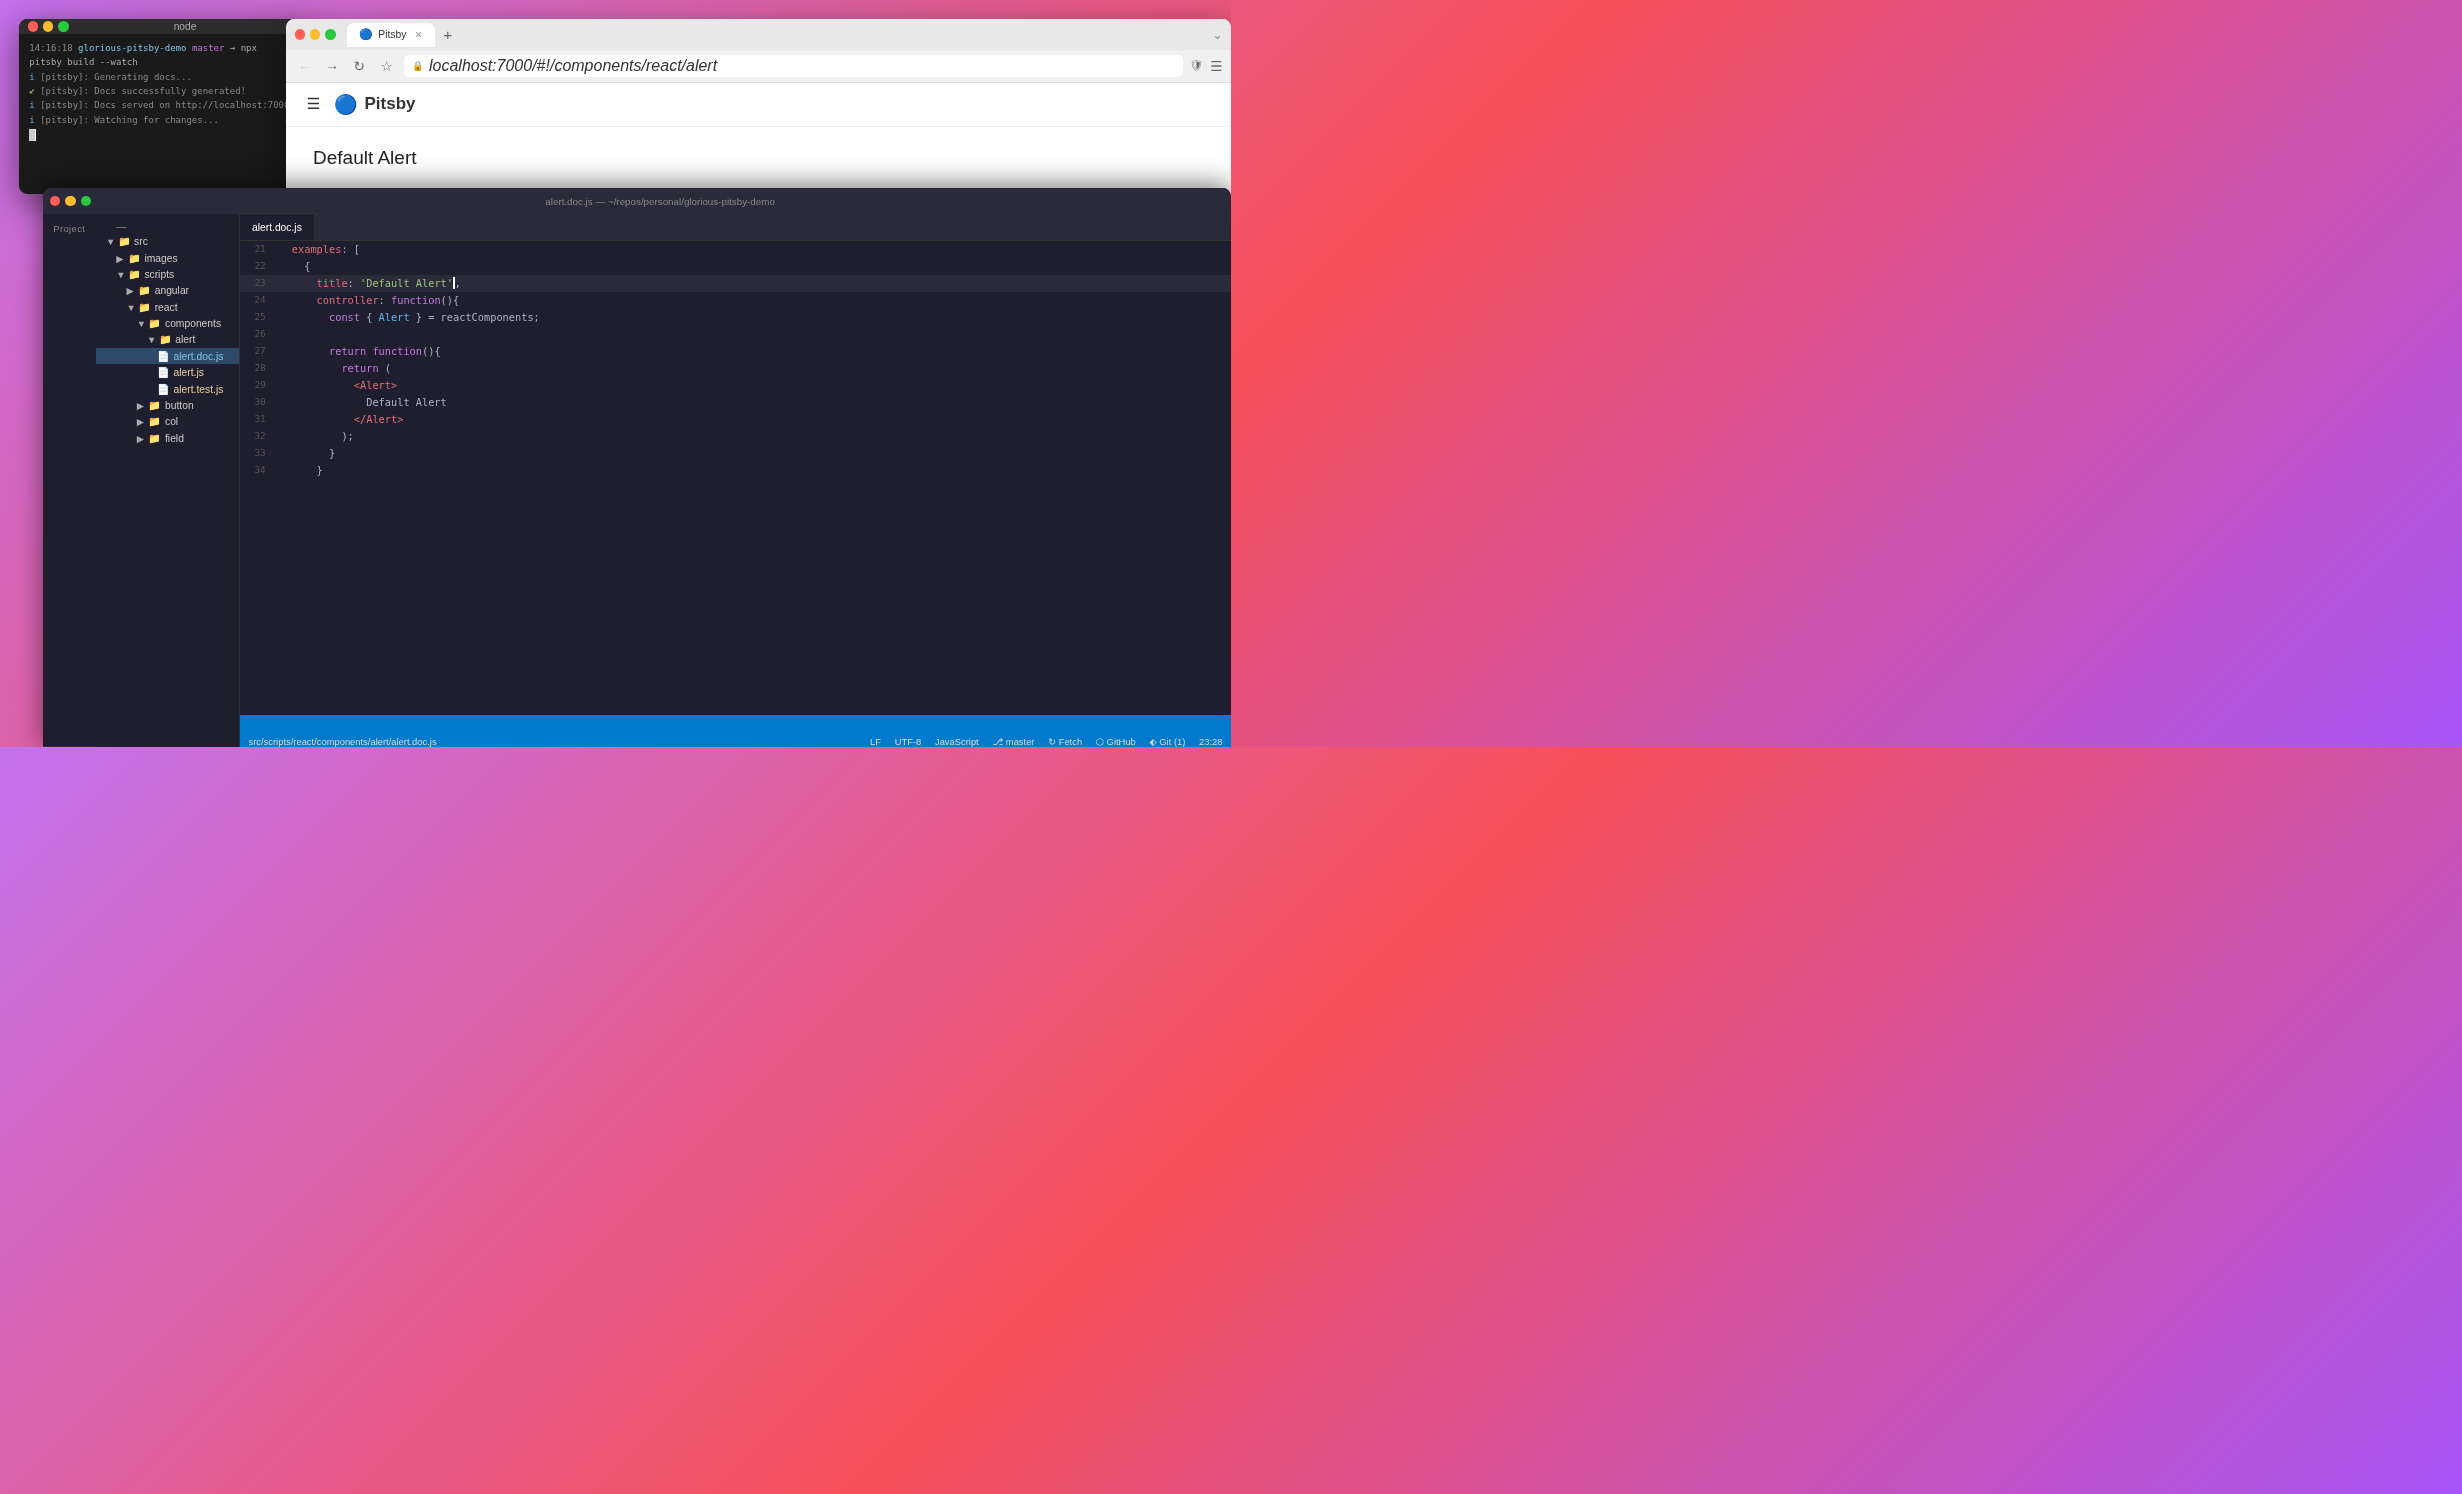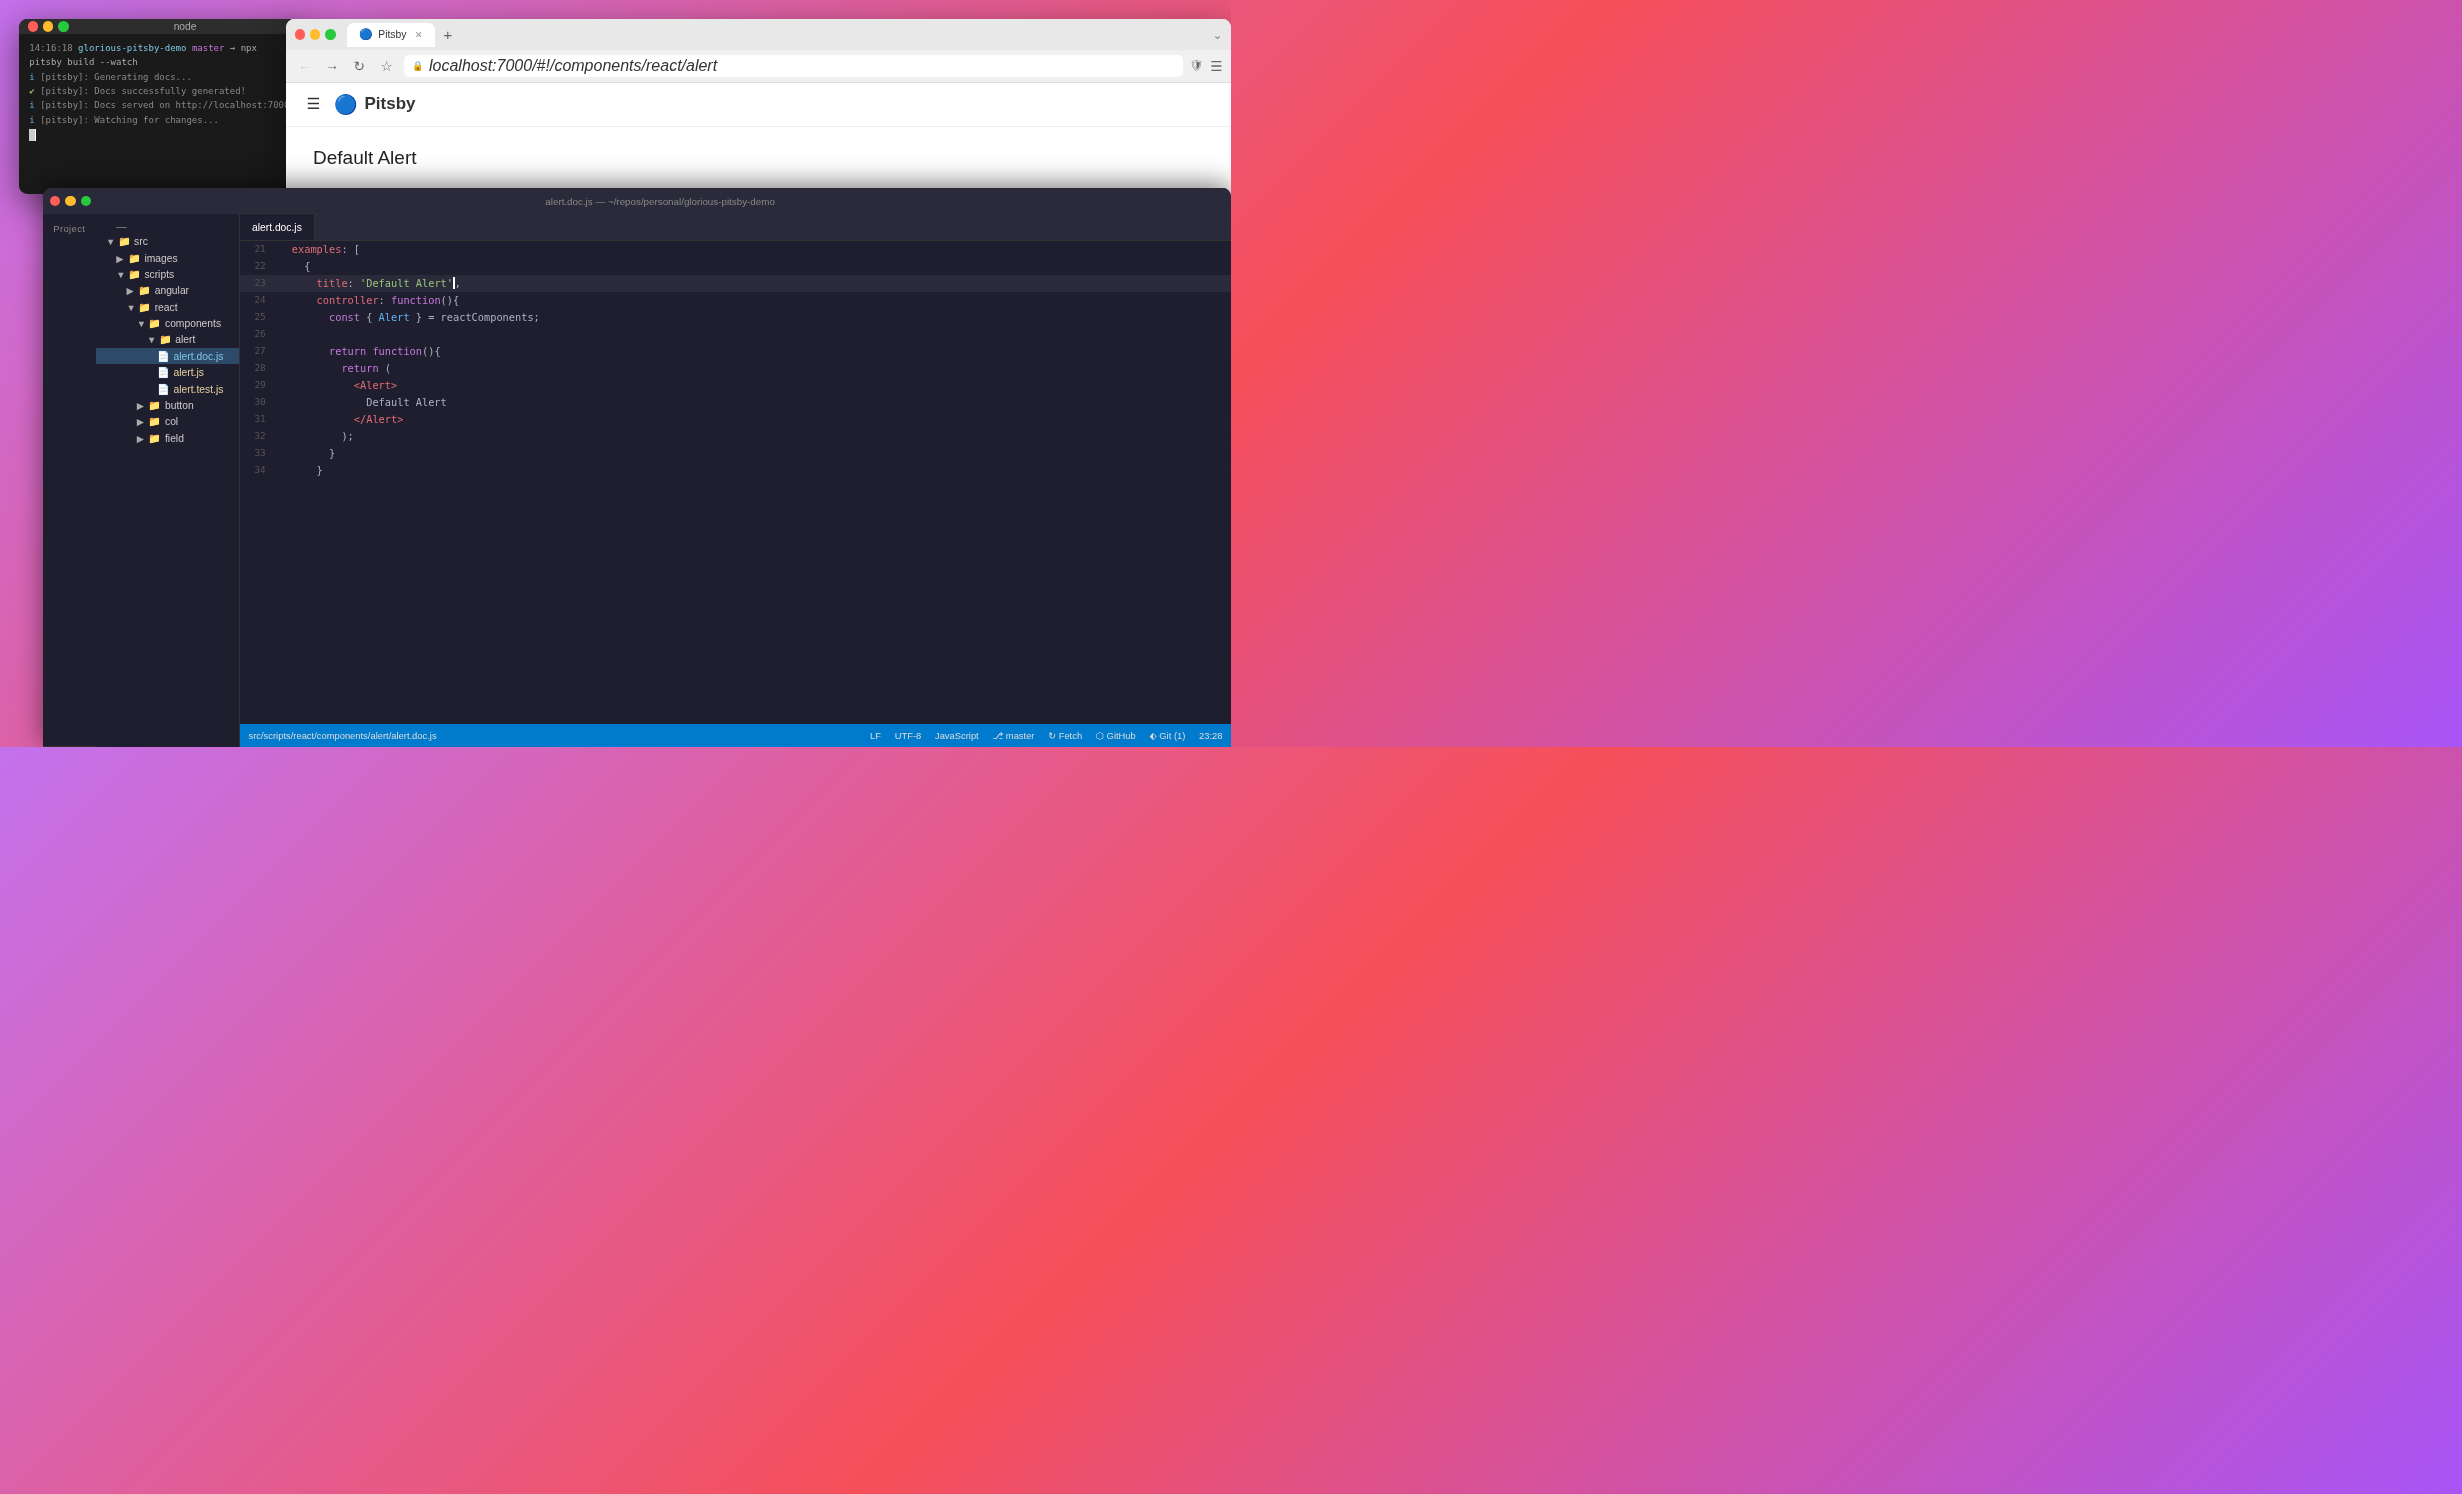--- a/index.html
+++ b/index.html
@@ -281,23 +281,23 @@
     .tree-arrow { color: #aaa; font-size: 9.4px; width: 12px; flex-shrink: 0; }
     .tree-icon { font-size: 10.3px; margin-right: 3.4px; flex-shrink: 0; }
     .tree-label { color: #ccc; font-size: 10.3px; }
     .tree-label.dim { color: #888; }
     .tree-file { color: #e8d0a0; font-size: 10.3px; }
     .tree-file.active { color: #7ec8e3; }
 
     
     .editor-statusbar {
       background: #007acc;
-      height: 23px;
-      display: flex;
-      align-items: center;
+      height: 32px;
+      display: flex;
+      align-items: flex-end;
       padding: 0 8.5px;
       gap: 13.7px;
       font-size: 9.4px;
       color: #fff;
     }
     .statusbar-item { color: #ddd; font-size: 9.4px; }
     .statusbar-sep { flex: 1; }
 
     
     .code-area {

